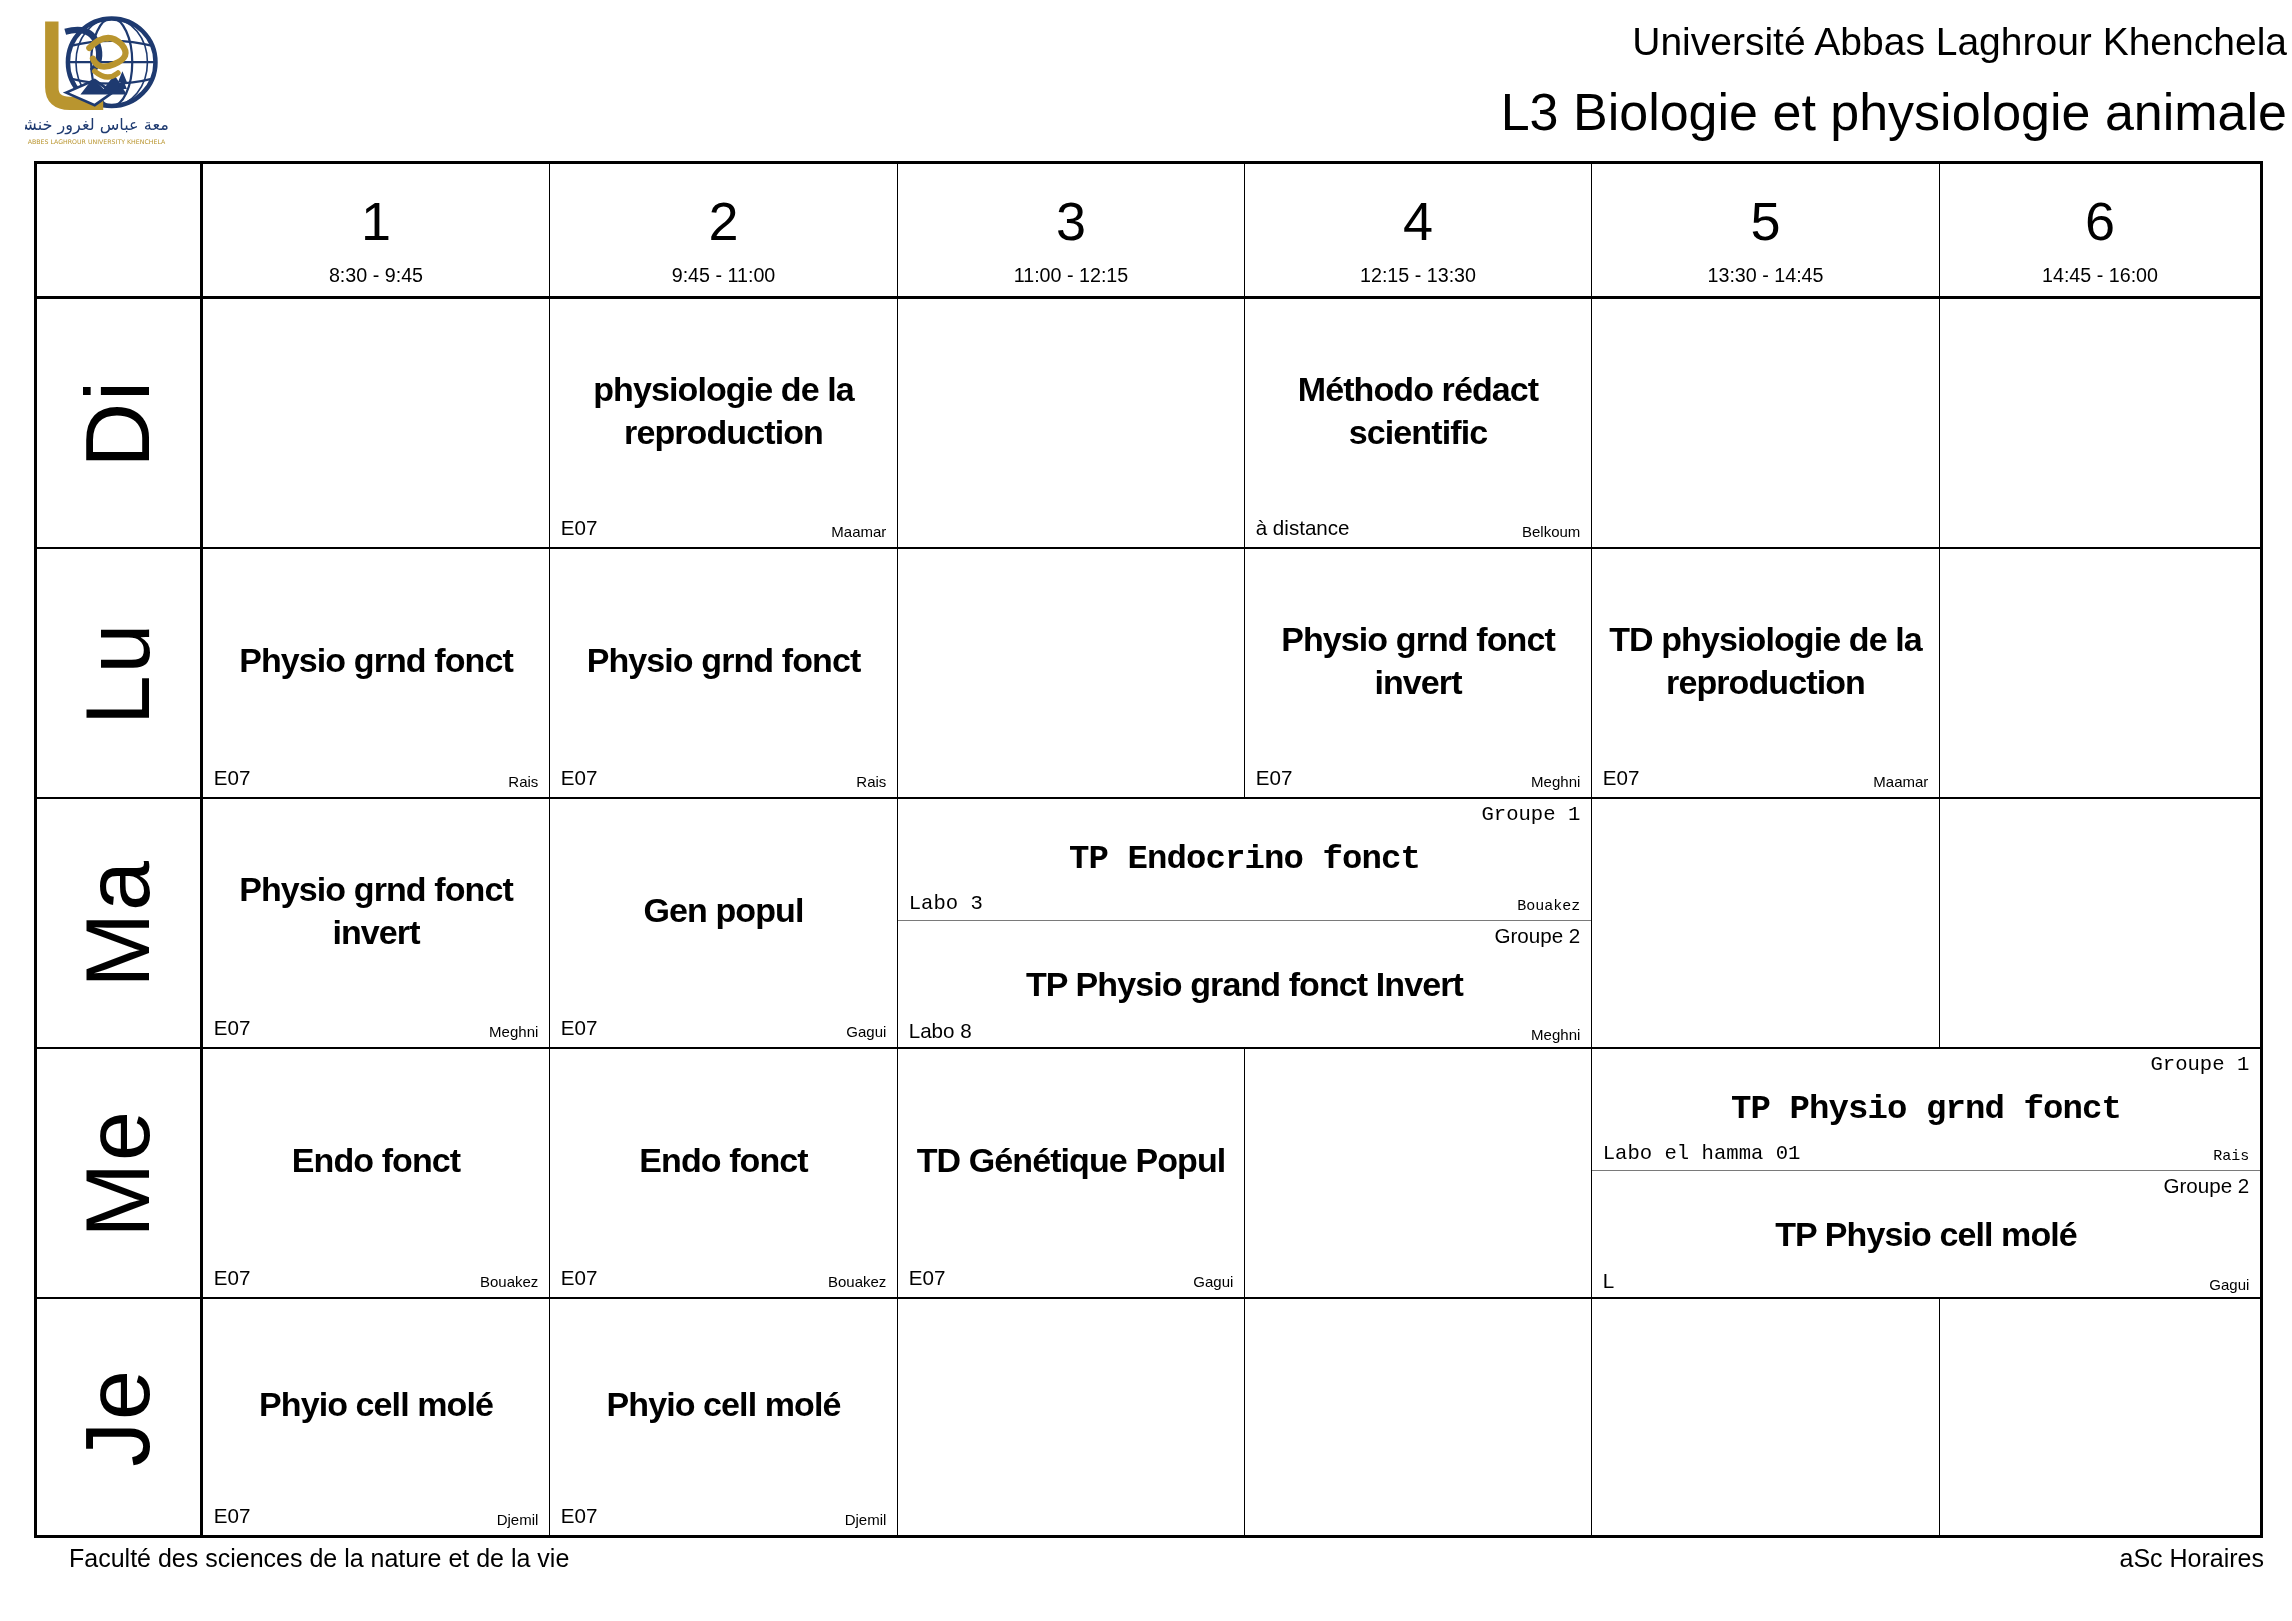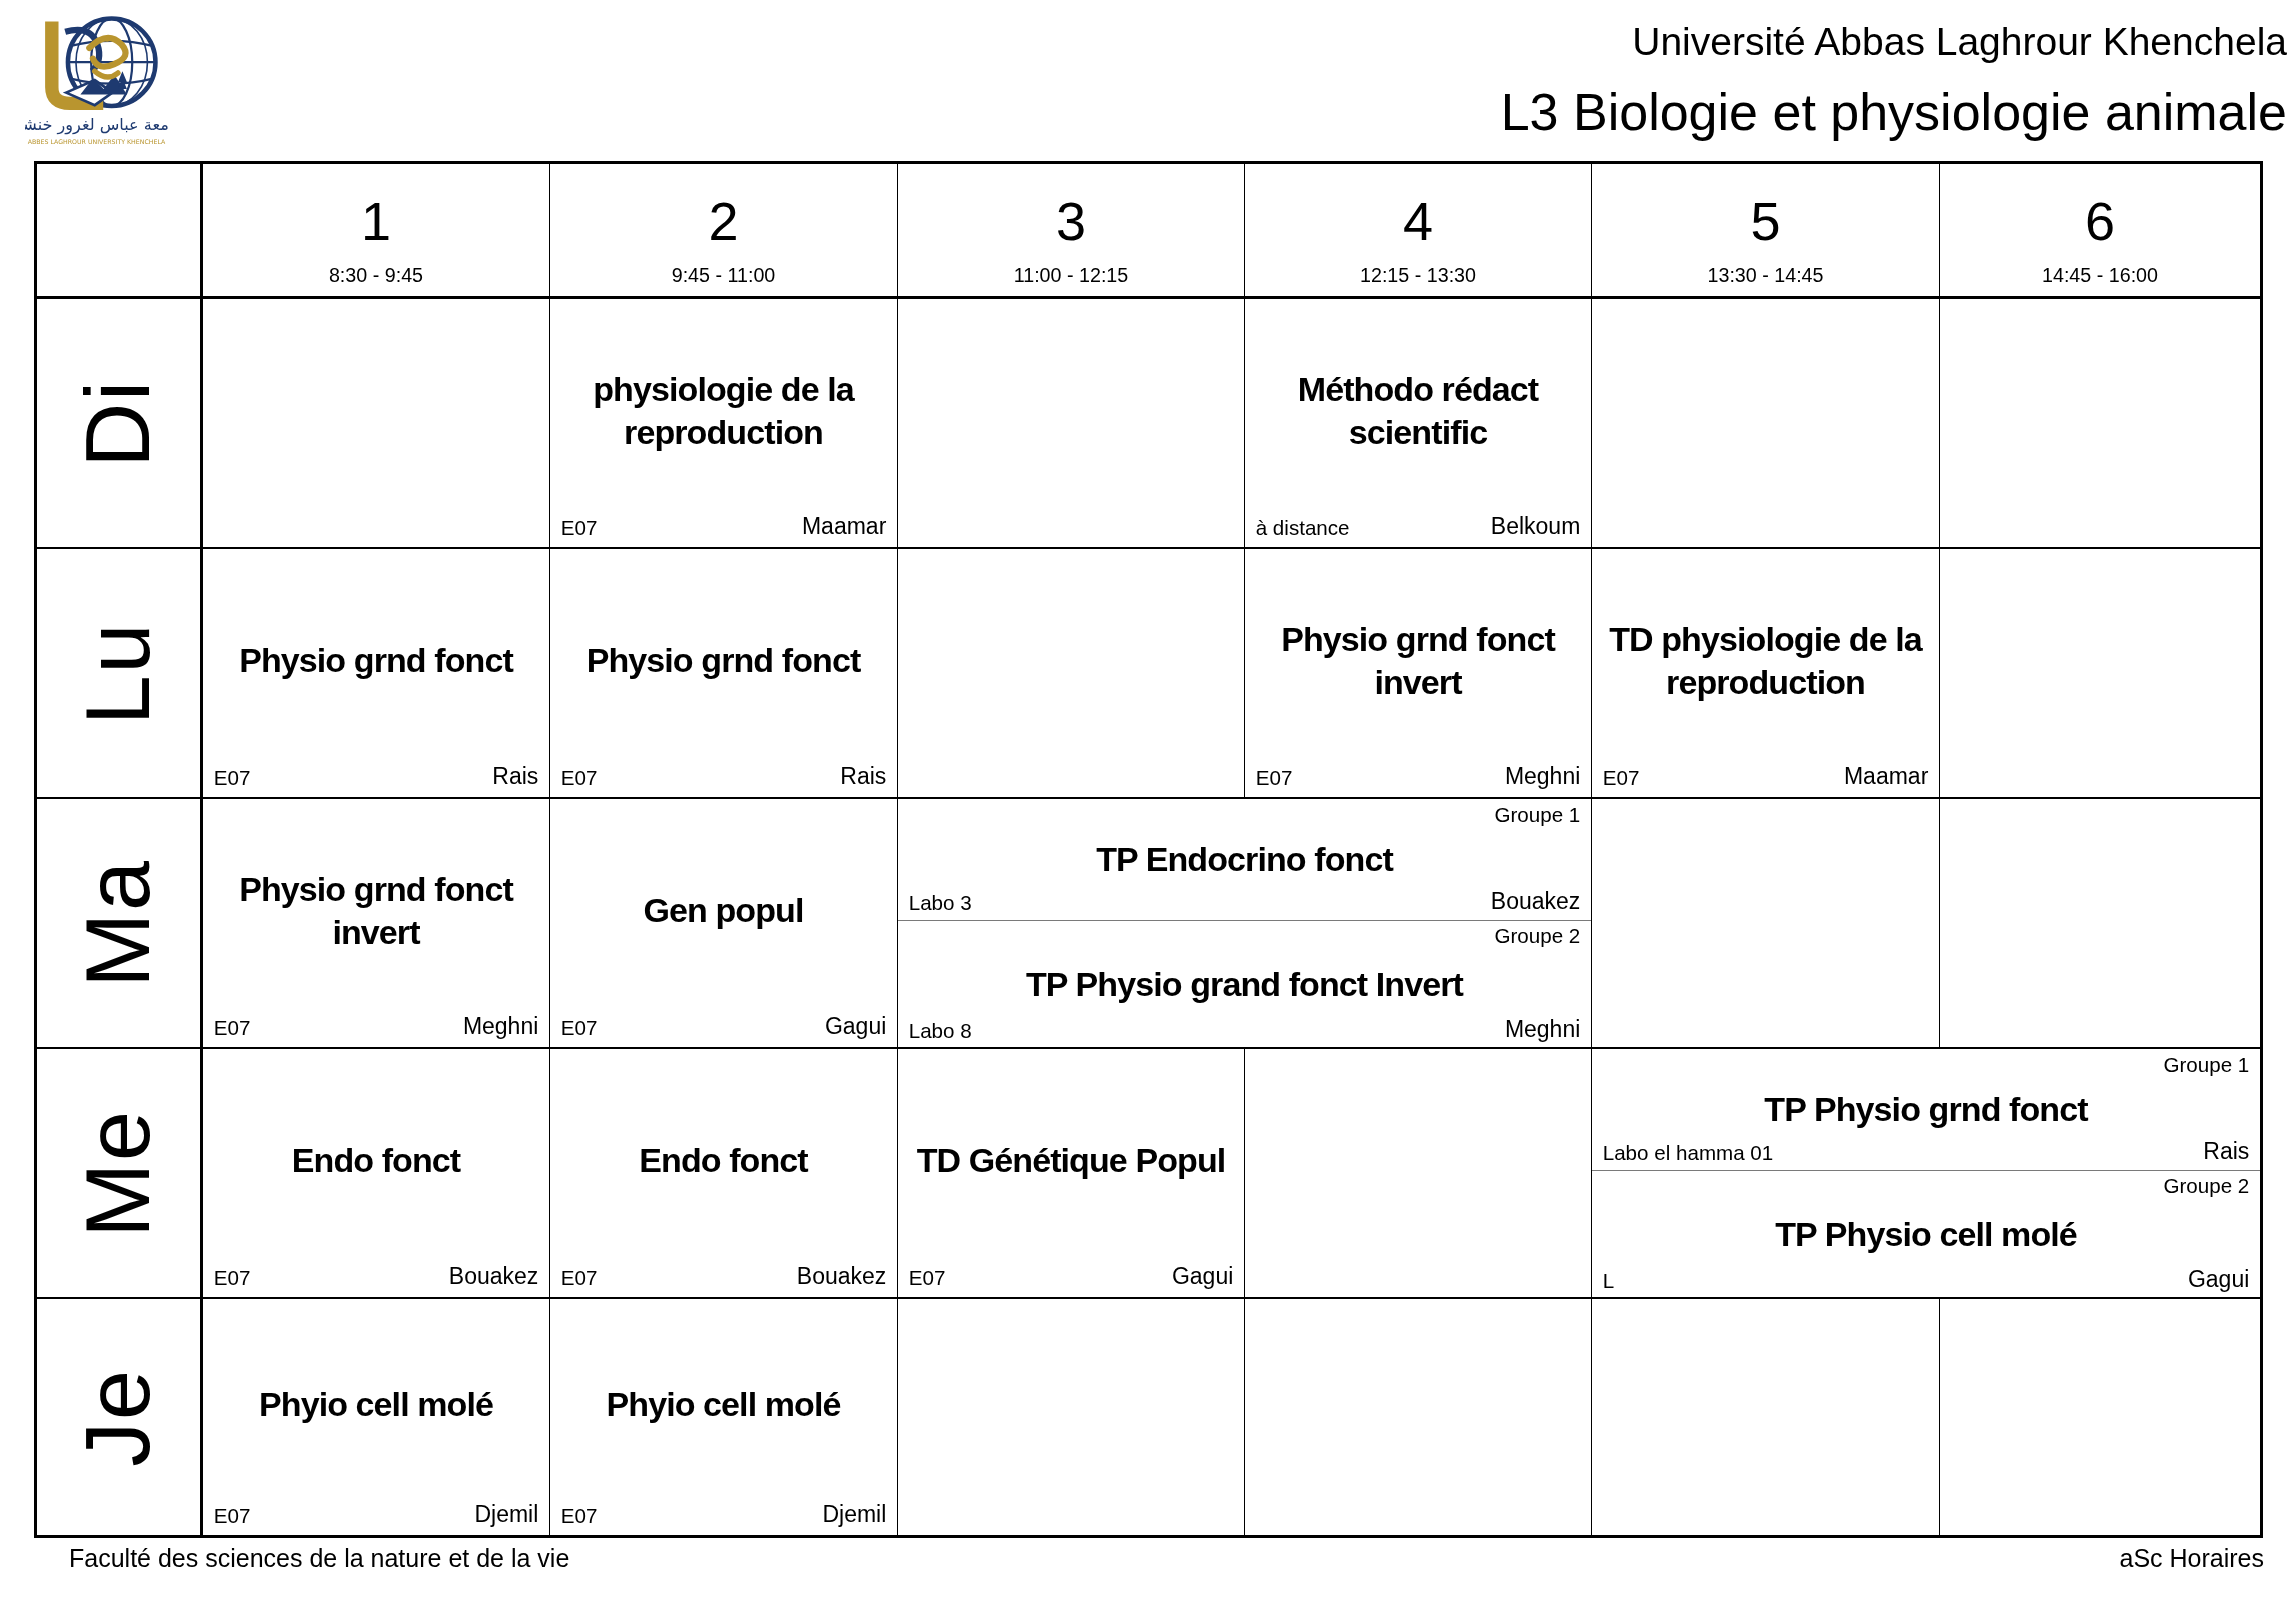--- a/index.html
+++ b/index.html
@@ -119,21 +119,21 @@
     bottom: 7.2px;
     font-size: 20.6px;
     font-weight: normal;
     letter-spacing: 0;
     text-align: left;
   }
   .teacher {
     position: absolute;
     right: 10.7px;
     bottom: 7.2px;
-    font-size: 23px;
+    font-size: 15px;
     font-weight: normal;
     letter-spacing: 0;
     text-align: right;
   }
 
   
   .split {
     display: flex;
     flex-direction: column;
     padding: 0;
@@ -145,20 +145,21 @@
     display: flex;
     align-items: center;
     justify-content: center;
     text-align: center;
     padding: 3.6px 9px;
     box-sizing: border-box;
   }
   .subcell.first {
     flex-basis: 48%;
     border-bottom: 1.8px solid #7a7a7a;
+    font-family: Liberation Mono, monospace;
   }
   .group-label {
     position: absolute;
     top: 3.6px;
     right: 10.7px;
     font-size: 20.6px;
     font-weight: normal;
     letter-spacing: 0;
   }
   .subcell .room, .subcell .teacher { bottom: 4.5px; margin-top: 11px; }

